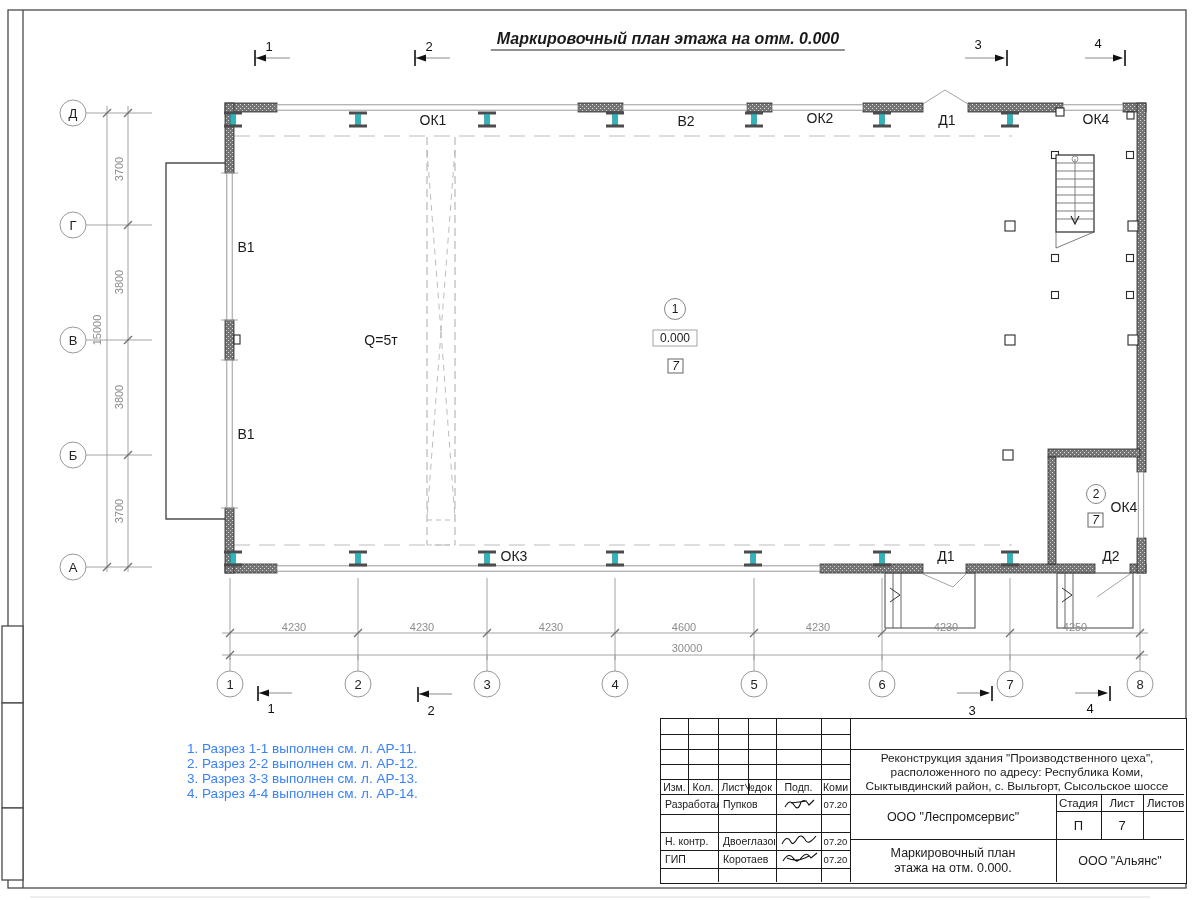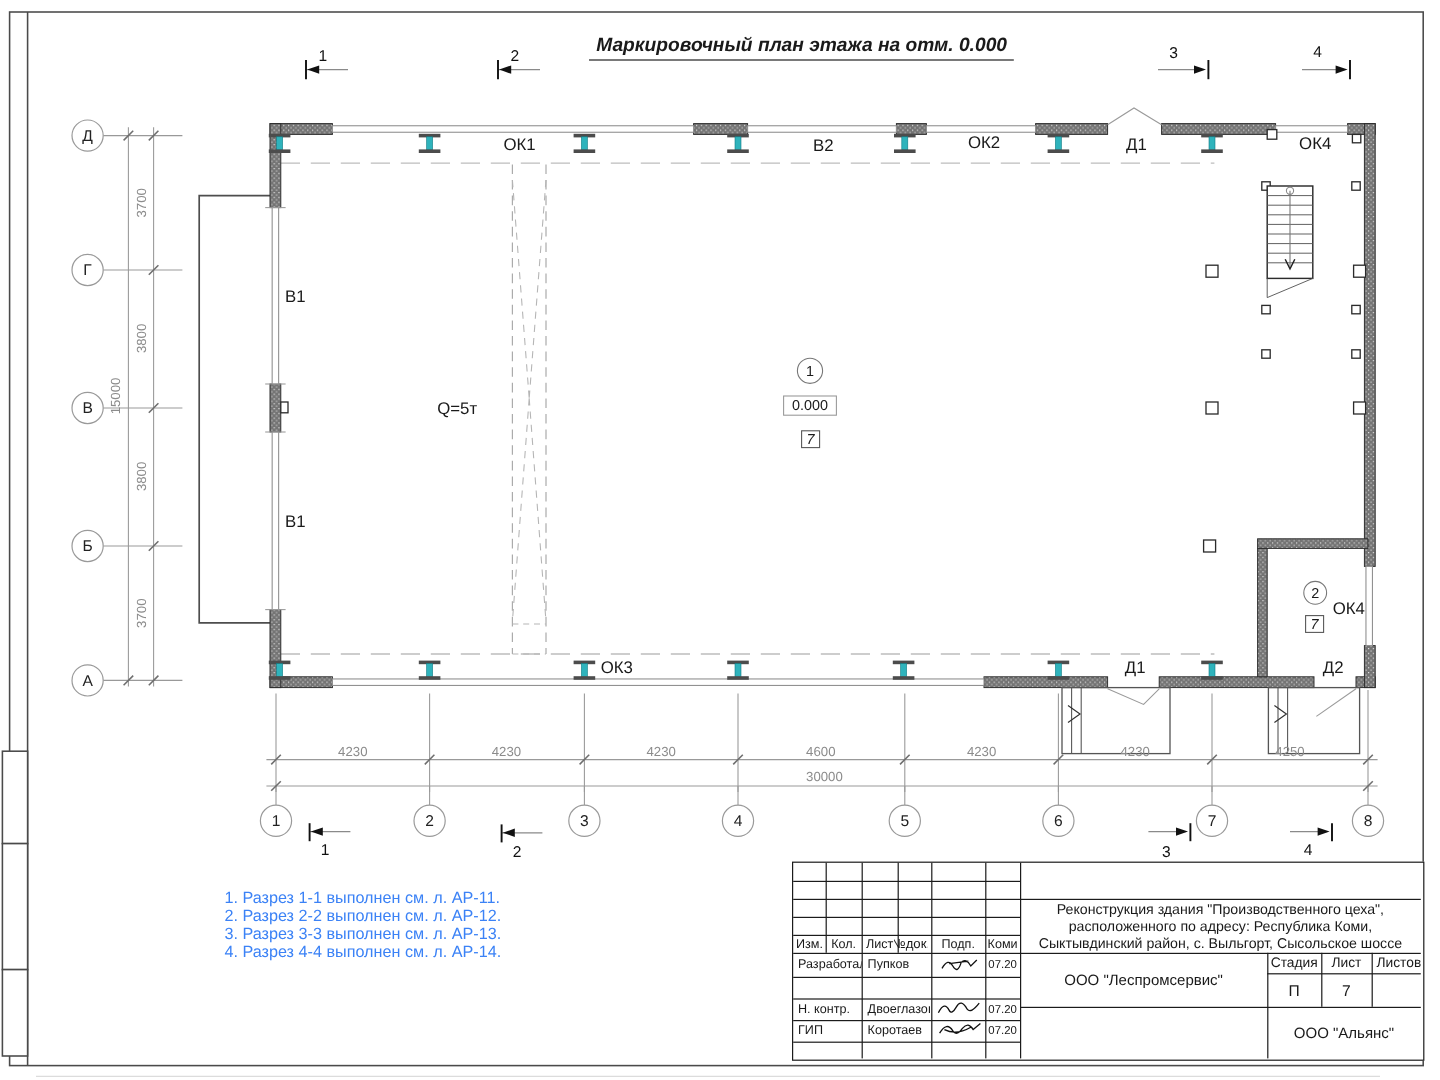--- a/index.html
+++ b/index.html
@@ -413,20 +413,23 @@
           <path d="M3 13 Q8 3 12 11 Q14 15 18 8 Q22 1 27 10 Q30 14 37 5" fill="none" stroke="#111" stroke-width="1.1"></path>
         </svg>
   </div>
   <div class="cell" style="left:115px;top:129px;width:45px;height:20px">
     <svg width="40" height="18" viewBox="0 0 40 18">
           <path d="M4 12 Q10 2 15 10 Q18 15 23 8 Q28 2 32 9 L38 4 M8 9 Q18 14 30 7" fill="none" stroke="#111" stroke-width="1.1"></path>
         </svg>
   </div>
 
   <div class="cell" style="left:189px;top:75px;width:206px;height:45px;font-size:12.5px">ООО "Леспромсервис"</div>
+  <div class="cell" style="left:189px;top:120px;width:206px;height:43px;font-size:12.5px;line-height:15px">
+        <span style="width:160px">Маркировочный план этажа на отм. 0.000.</span>
+      </div>
 
   <div class="cell" style="left:395px;top:75px;width:45px;height:17px;font-size:11.5px">Стадия</div>
   <div class="cell" style="left:440px;top:75px;width:42px;height:17px;font-size:11.5px">Лист</div>
   <div class="cell" style="left:482px;top:75px;width:41px;height:17px;font-size:11.5px;justify-content:flex-start;padding-left:4px;box-sizing:border-box">Листов</div>
   <div class="cell" style="left:395px;top:92px;width:45px;height:28px;font-size:13px">П</div>
   <div class="cell" style="left:440px;top:92px;width:42px;height:28px;font-size:13px">7</div>
   <div class="cell" style="left:395px;top:120px;width:128px;height:43px;font-size:12.5px">ООО "Альянс"</div>
 </div>
 
 </div>

